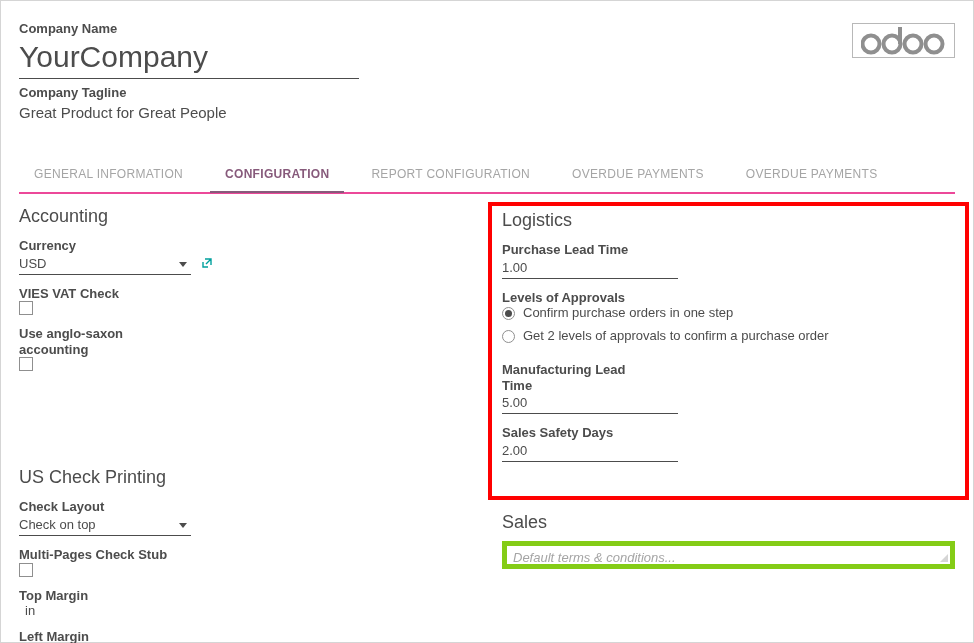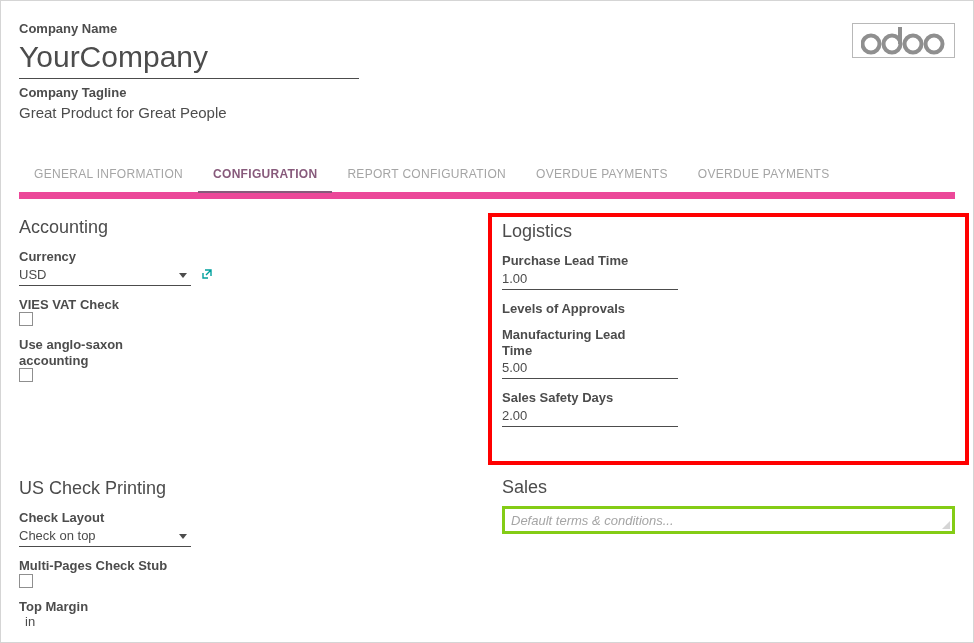--- a/index.html
+++ b/index.html
@@ -9,21 +9,21 @@
   .logo { position: absolute; right: 18px; top: 22px; border: 1px solid #b8b8b8; padding: 3px 8px 2px 8px; color: #8f8f8f; }
   .logo svg { display: block; }
 
   .field-label { font-weight: 700; color: #4c4c4c; font-size: 13px; margin-bottom: 2px; }
   .big-input { font-size: 30px; font-weight: 400; color: #4c4c4c; border: none; border-bottom: 1px solid #4c4c4c; background: transparent; padding: 2px 0 4px 0; outline: none; width: 340px; }
   .tagline-input { font-size: 15px; font-weight: 400; color: #4c4c4c; border: none; background: transparent; padding: 2px 0; outline: none; width: 400px; }
 
   .header-block { margin-bottom: 2px; }
   .tagline-block { margin-top: 6px; margin-bottom: 18px; }
 
-  .tabs { border-bottom: 7px solid #ec4899; display: flex; gap: 0; padding-top: 18px; margin-bottom: 18px; }
+  .tabs { border-bottom: 2px solid #ec4899; display: flex; gap: 12px; padding-top: 18px; margin-bottom: 12px; }
   .tab { text-transform: uppercase; font-size: 12px; letter-spacing: 0.3px; color: #a5a5a5; padding: 8px 15px 10px 15px; cursor: pointer; font-weight: 500; }
   .tab.active { color: #875A7B; border-bottom: 2px solid #875A7B; margin-bottom: -1px; font-weight: 600; }
 
   .columns { display: flex; gap: 30px; }
   .col { flex: 1 1 0; min-width: 0; }
 
   .section-title { font-size: 18px; color: #4c4c4c; font-weight: 400; margin-bottom: 8px; margin-top: 0px; }
 
   .form-row { display: flex; align-items: flex-start; margin-bottom: 8px; flex-direction: column; }
   .form-row .label { width: 150px; flex-shrink: 0; font-weight: 700; font-size: 13px; color: #4c4c4c; padding-top: 3px; line-height: 1.2; }
@@ -38,21 +38,21 @@
   .unit-label { font-size: 13px; color: #4c4c4c; padding-left: 6px; }
   .short-input { width: 140px; }
 
   .highlight-box { border: 4px solid #ff0000; padding: 4px 12px 34px 10px; margin-left: -14px; margin-right: -14px; margin-top: -4px; margin-bottom: 12px; }
 
   .radio-row { display: flex; align-items: flex-start; gap: 8px; margin-bottom: 6px; }
   .radio { width: 13px; height: 13px; border: 1px solid #8f8f8f; border-radius: 50%; flex-shrink: 0; position: relative; margin-top: 2px; background:#fff; }
   .radio.checked::after { content: ""; position: absolute; width: 7px; height: 7px; border-radius: 50%; background: #4c4c4c; top: 2px; left: 2px; }
   .radio-label { font-size: 13px; color: #4c4c4c; line-height: 1.3; }
 
-  .textarea-fake { border: 3px solid #84cc16; width: 100%; height: 28px; padding: 4px 6px; color: #a5a5a5; font-style: italic; font-size: 13px; position: relative; }
+  .textarea-fake { border: 5px solid #84cc16; width: 100%; height: 28px; padding: 4px 6px; color: #a5a5a5; font-style: italic; font-size: 13px; position: relative; }
   .textarea-fake .resize { position: absolute; right: 1px; bottom: 1px; width: 10px; height: 10px; }
   .textarea-fake .resize::before { content:""; position:absolute; right:1px; bottom:1px; width:0; height:0; border-left:8px solid transparent; border-bottom:8px solid #d5d5d5; }
 
   .spread { margin-top: 26px; }
 </style>
 </head>
 <body>
 
 <div class="page">
 
@@ -165,20 +165,30 @@
 
         <div class="form-row">
           <div class="label">Purchase Lead Time</div>
           <div class="control">
             <input class="underline-input" value="1.00" style="">
           </div>
         </div>
 
         <div class="form-row">
           <div class="label">Levels of Approvals</div>
+          <div class="control" style="display:block;">
+            <div class="radio-row">
+              <span class="radio checked"></span>
+              <span class="radio-label">Confirm purchase orders in one step</span>
+            </div>
+            <div class="radio-row">
+              <span class="radio"></span>
+              <span class="radio-label">Get 2 levels of approvals to confirm a purchase order</span>
+            </div>
+          </div>
         </div>
 
         <div class="form-row">
           <div class="label">Manufacturing Lead Time</div>
           <div class="control">
             <input class="underline-input" value="5.00" style="">
           </div>
         </div>
 
         <div class="form-row" style="margin-bottom:0;">

